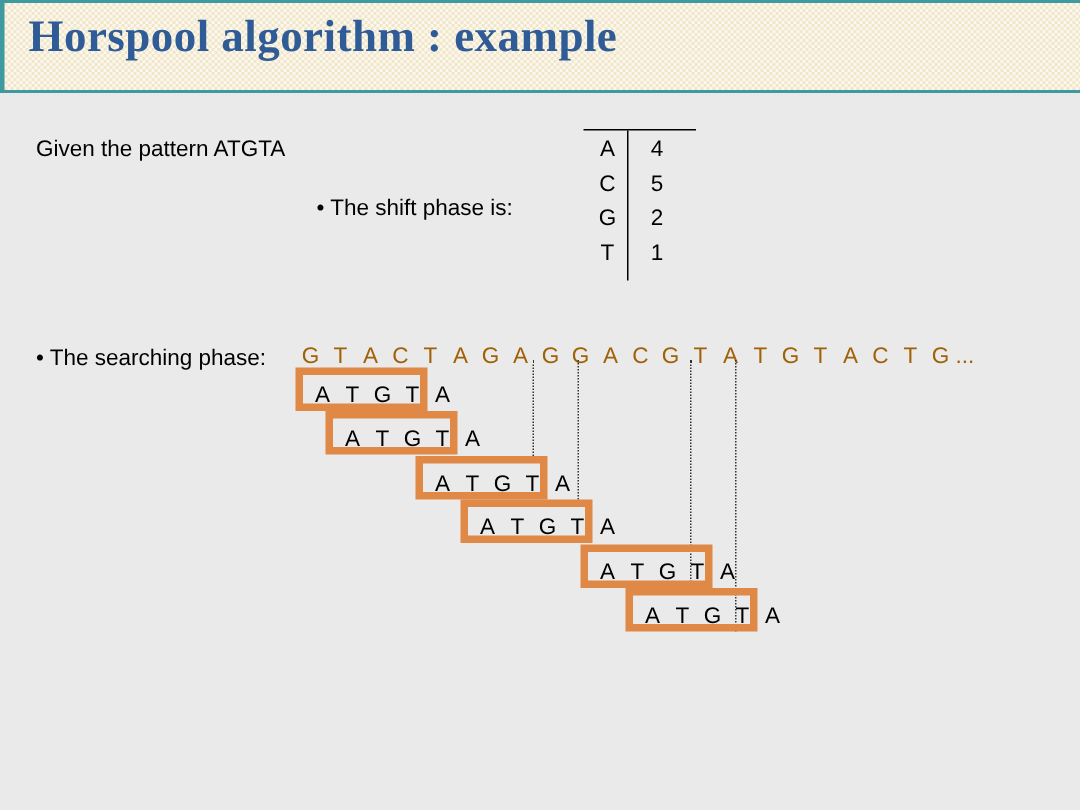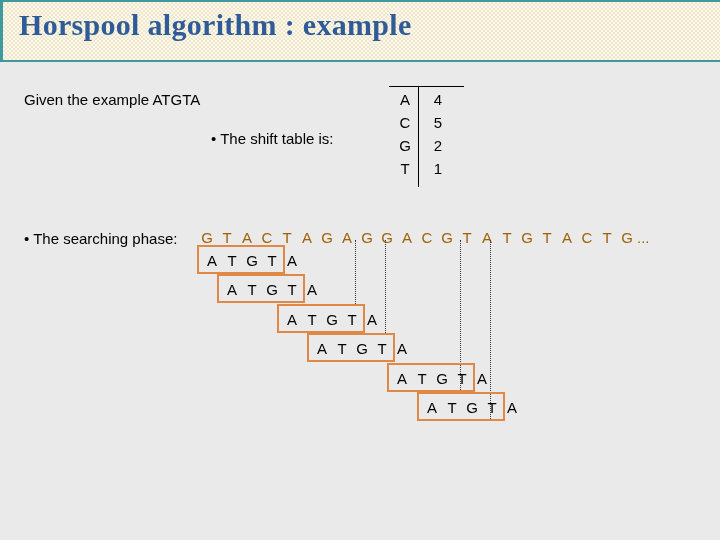--- a/index.html
+++ b/index.html
@@ -72,39 +72,39 @@
 
   
   .guide{
     position:absolute;width:0;
     border-left:1px dotted #333;
   }
 
   
   .pat{
     position:absolute;height:29px;
-    border:2px solid #1d4ed8;
+    border:5px solid #1d4ed8;
     box-sizing:border-box;
     background:transparent;
   }
   .pat .ptxt{
     position:absolute;left:3px;top:0;
     font-size:15px;line-height:27px;white-space:pre;color:#000;
   }
   .pat .c{display:inline-block;width:20px;text-align:center;}
 </style>
 </head>
 <body>
 
 <div id="header">
   <div id="title">Horspool algorithm : example</div>
 </div>
 
-<div class="txt" id="given">Given the example ATGTA</div>
-<div class="txt" id="shift-label">• The shift table is:</div>
+<div class="txt" id="given">Given the pattern ATGTA</div>
+<div class="txt" id="shift-label">• The shift phase is:</div>
 <div class="txt" id="phase-label">• The searching phase:</div>
 
 <div id="shift-table">
   <div class="hrule"></div>
   <div class="vrule"></div>
 <div class="row" style="top: 2px;">
       <span class="ch">A</span>
       <span class="val">4</span>
     </div>
     <div class="row" style="top: 25px;">

